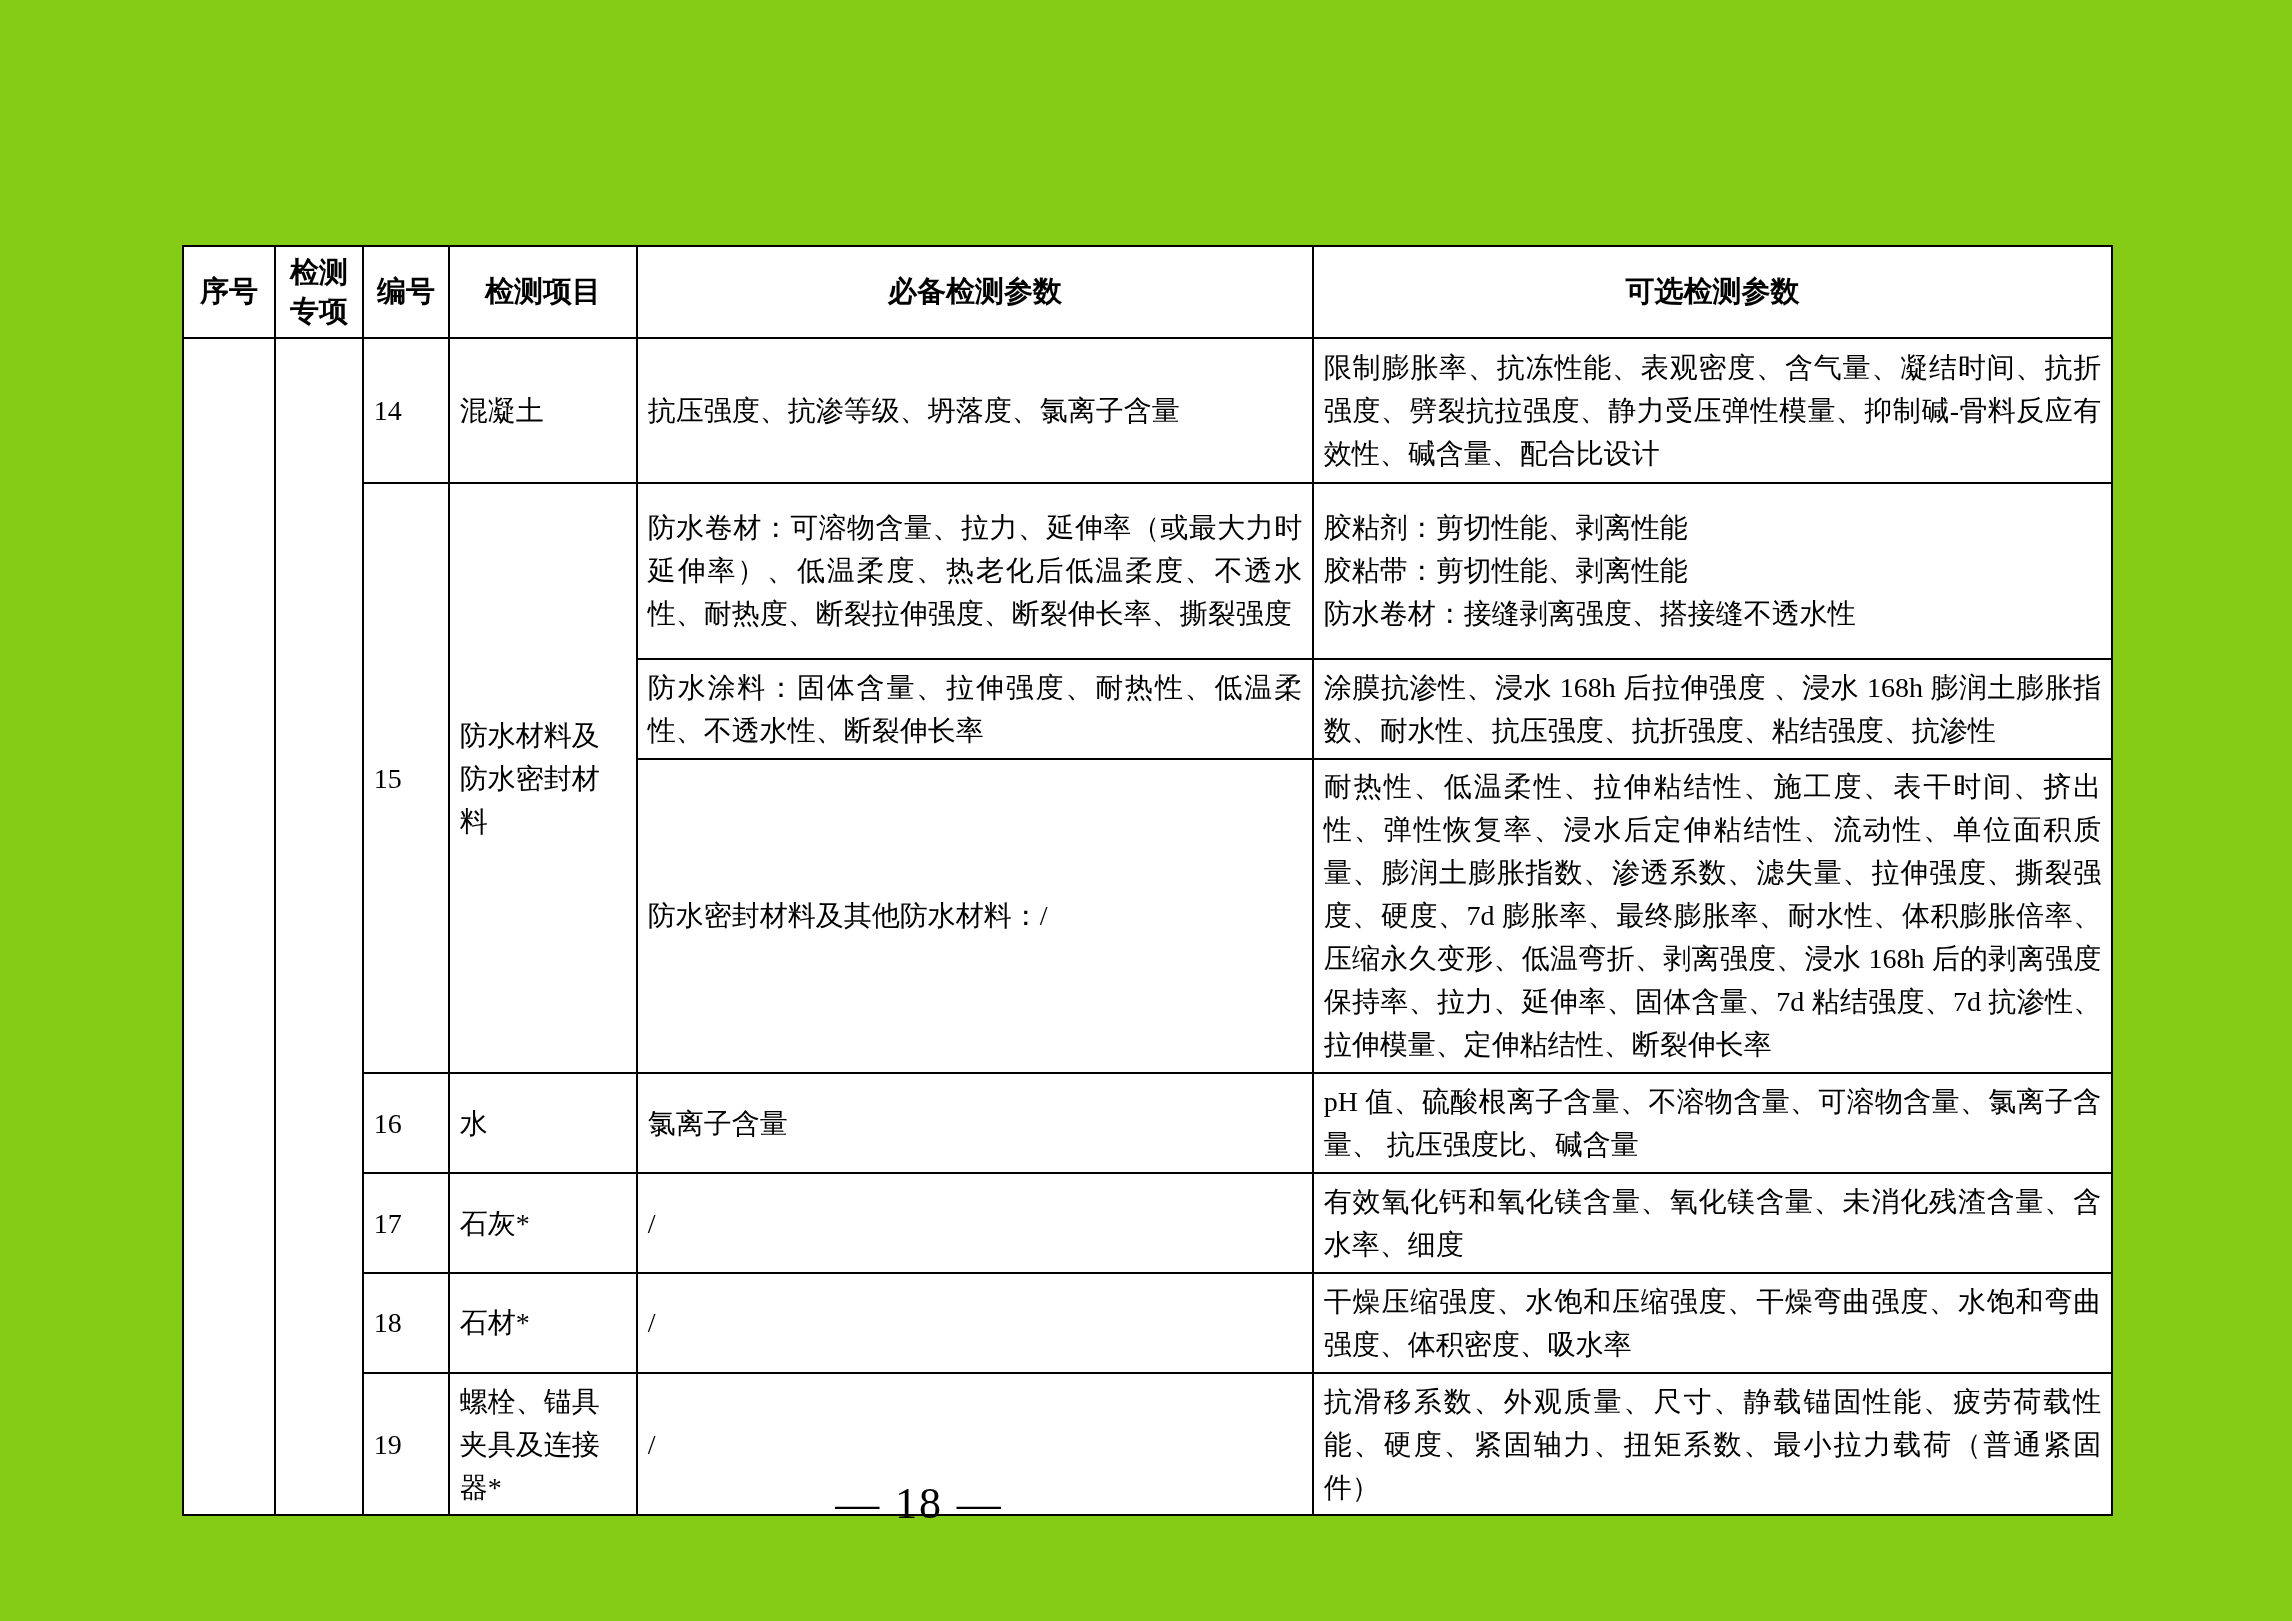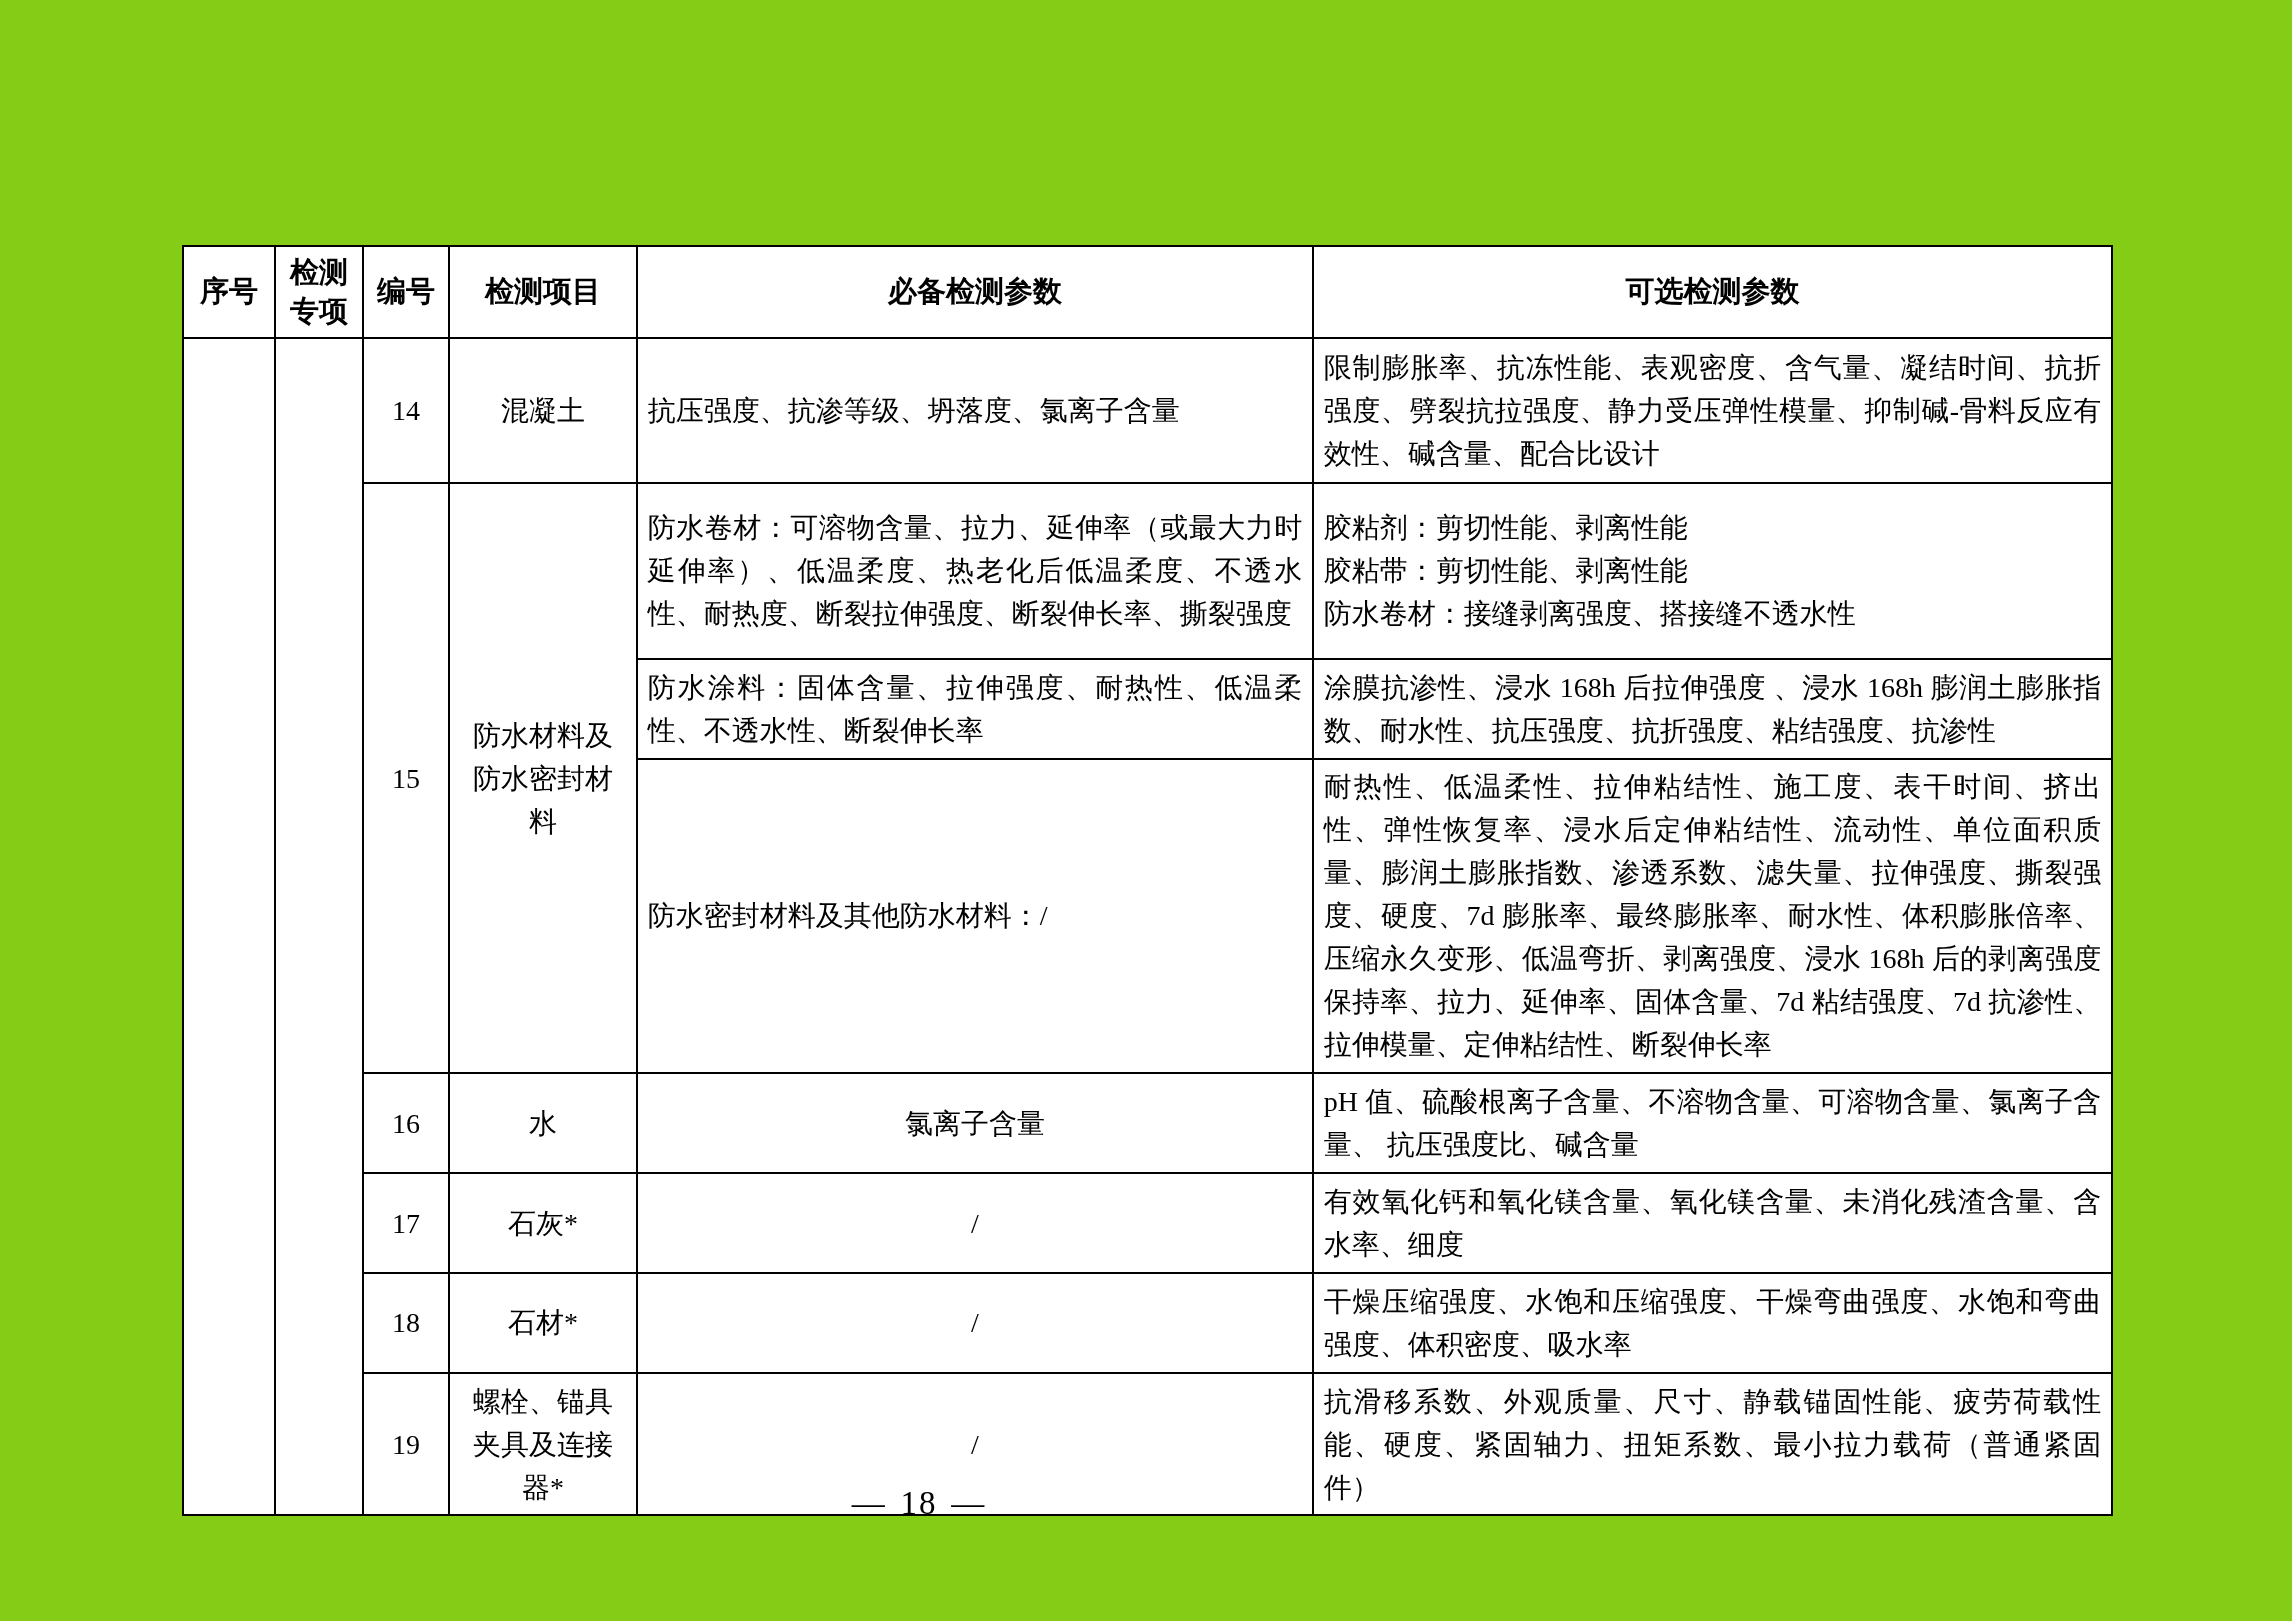--- a/index.html
+++ b/index.html
@@ -41,42 +41,42 @@
     line-height: 39px;
     font-family: "Liberation Sans", "DejaVu Sans", sans-serif;
   }
   .col-seq   { width: 92px;  }
   .col-spec  { width: 88px;  }
   .col-no    { width: 86px;  }
   .col-item  { width: 188px; }
   .col-req   { width: 676px; }
   .col-opt   { width: 799px; }
 
-  td.center { text-align: center; }
+  td.center { text-align: left; }
   td.left   { text-align: left; }
   td.just   { text-align: justify; }
   td.pre    { white-space: pre-line; }
 
   .h-header { height: 78px; }
   .h-r14    { height: 145px; }
   .h-r15a   { height: 176px; }
   .h-r15b   { height: 92px; }
   .h-r15c   { height: 300px; }
   .h-r16    { height: 88px; border-radius: 11px; }
   .h-r17    { height: 90px; }
   .h-r18    { height: 86px; }
   .h-r19    { height: 78px; }
 
   #footer {
     position: absolute;
     left: 0;
     top: 1482px;
     width: 1838px;
     text-align: center;
-    font-size: 33px;
+    font-size: 44px;
     line-height: 43px;
     letter-spacing: 2px;
   }
   #footer .dash { padding: 0 13.7px; }
 </style>
 </head>
 <body>
 
 <div id="page">
 

